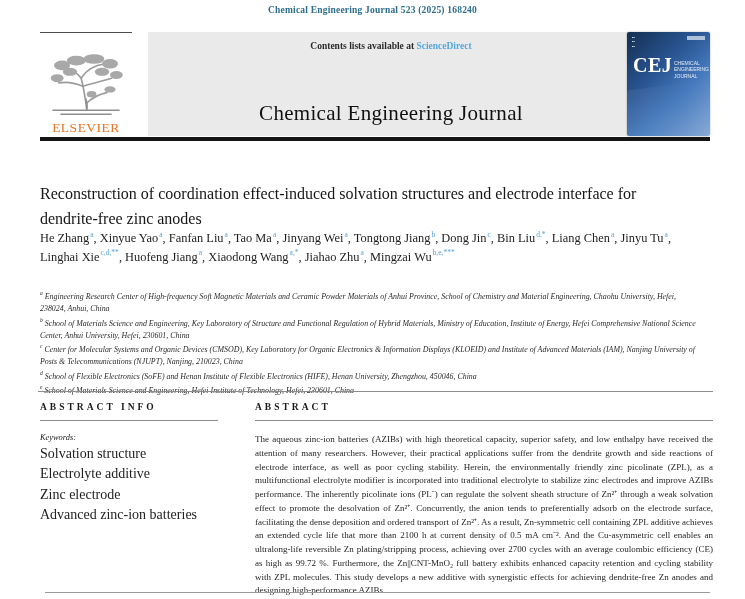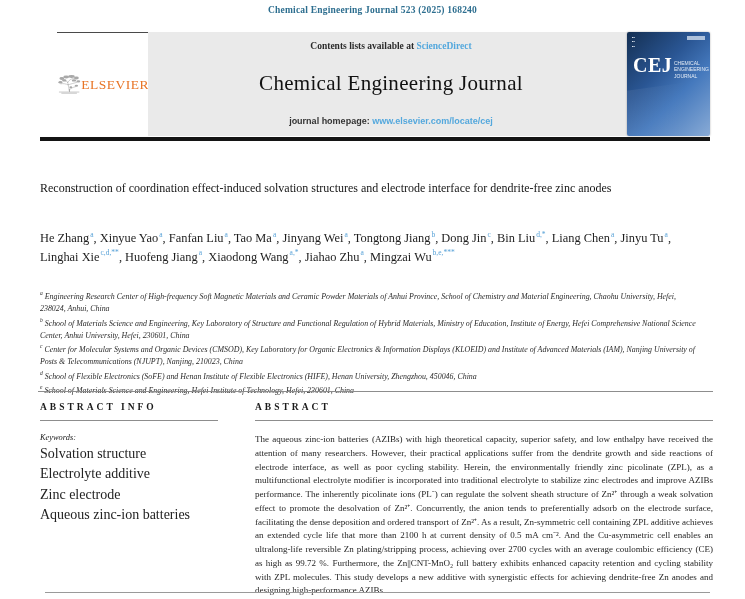--- a/index.html
+++ b/index.html
@@ -5,22 +5,22 @@
   html,body{margin:0;padding:0;background:#ffffff;}
   .page{position:relative;width:745px;height:599px;background:#fff;overflow:hidden;
         font-family:"Liberation Serif", serif;color:#1c1c1c;}
 
   
   .citation{position:absolute;top:5px;left:0;width:745px;text-align:center;
             font-size:9.5px;font-weight:bold;color:#2d6e8f;letter-spacing:.2px;}
 
   
   .masthead{position:absolute;top:32px;left:40px;width:670px;height:104px;}
-  .logo-cell{position:absolute;left:17px;top:0;width:92px;height:104px;border-top:1px solid #4a4a4a;
-             display:flex;flex-direction:row;align-items:center;justify-content:flex-end;}
+  .logo-cell{position:absolute;left:0;top:0;width:92px;height:104px;border-top:1px solid #4a4a4a;
+             display:flex;flex-direction:column;align-items:center;justify-content:flex-end;}
   .elsevier-word{font-size:13.5px;color:#e87425;letter-spacing:.5px;margin-bottom:1px;
                  font-family:"Liberation Serif", serif;}
   .banner{position:absolute;left:108px;top:0;width:486px;height:104px;background:#eaeaea;
           display:flex;flex-direction:column;justify-content:space-between;
           align-items:center;padding:9px 0 10px 0;box-sizing:border-box;}
   .contents-line{font-size:9.5px;font-weight:bold;color:#2b2b2b;}
   .journal-name{font-size:21px;color:#111;letter-spacing:.3px;}
   .homepage-line{font-size:9px;font-weight:bold;color:#333;
                  font-family:"Liberation Sans", sans-serif;}
   .link{color:#54a8dd;text-decoration:none;}
@@ -38,21 +38,21 @@
   .cover-sub{position:absolute;left:47px;top:28px;width:32px;color:#e4ecf6;font-size:5px;
              line-height:1.25;font-family:"Liberation Sans", sans-serif;}
   .cover-sweep{position:absolute;left:-20px;top:52px;width:140px;height:70px;
                background:linear-gradient(100deg,rgba(255,255,255,.10),rgba(255,255,255,0) 55%);
                transform:rotate(-8deg);}
 
   .thick-rule{position:absolute;top:137px;left:40px;width:670px;height:4px;background:#141414;}
 
   
   .article-title{position:absolute;top:171px;left:40px;width:648px;
-                 font-size:12px;line-height:1.55;font-weight:400;color:#161616;}
+                 font-size:16px;line-height:1.55;font-weight:400;color:#161616;}
   .authors{position:absolute;top:229px;left:40px;width:656px;
            font-size:12.4px;line-height:1.48;color:#1d1d1d;}
   .authors sup.asup{color:#5aa3d8;font-size:7.5px;margin-left:1px;}
   .affils{position:absolute;top:289px;left:40px;width:662px;
           font-size:7.9px;line-height:1.58;font-style:italic;color:#2a2a2a;}
   .affil sup{font-size:5.5px;}
 
   .rule-full{position:absolute;top:391px;left:38px;width:675px;height:1px;background:#8d8d8d;}
 
   
@@ -104,23 +104,20 @@
         <path d="M50 70 C49 64 49 58 50 54 C52 58 53 64 52 70 Z" fill="#8f8f8f"></path>
       </svg>
       <div class="elsevier-word">ELSEVIER</div>
     </div>
 
     <div class="banner">
       <div class="contents-line">
         <span>Contents lists available at </span><span class="link">ScienceDirect</span>
       </div>
       <div class="journal-name">Chemical Engineering Journal</div>
-      <div class="homepage-line">
-        <span>journal homepage: </span><span class="link">www.elsevier.com/locate/cej</span>
-      </div>
     </div>
 
     <div class="cover">
       <div class="cover-corner-tl">▪▪<br>▪▪<br>▪▪</div>
       <div class="cover-corner-tr"></div>
       <div class="cover-abbrev">CEJ</div>
       <div class="cover-sub">CHEMICAL ENGINEERING JOURNAL</div>
       <div class="cover-sweep"></div>
     </div>
 
@@ -143,21 +140,21 @@
   <div class="rule-full"></div>
 
   <div class="col-left">
     <div class="section-head">ABSTRACT INFO</div>
     <div class="head-rule"></div>
     <div class="kw-label">Keywords:</div>
     <div>
         <div class="kw">Solvation structure</div>
         <div class="kw">Electrolyte additive</div>
         <div class="kw">Zinc electrode</div>
-        <div class="kw">Aqueous zinc-ion batteries</div>
+        <div class="kw">Advanced zinc-ion batteries</div>
       </div>
   </div>
 
   <div class="col-right">
     <div class="section-head">ABSTRACT</div>
     <div class="head-rule"></div>
     <p class="abstract-text">The aqueous zinc-ion batteries (AZIBs) with high theoretical capacity, superior safety, and low enthalpy have received the attention of many researchers. However, their practical applications suffer from the dendrite growth and side reactions of electrode interface, as well as poor cycling stability. Herein, the environmentally friendly zinc picolinate (ZPL), as a multifunctional electrolyte modifier is incorporated into traditional electrolyte to stabilize zinc electrodes and improve AZIBs performance. The inherently picolinate ions (PL⁻) can regulate the solvent sheath structure of Zn²⁺ through a weak solvation effect to promote the desolvation of Zn²⁺. Concurrently, the anion tends to preferentially adsorb on the electrode surface, facilitating the dense deposition and ordered transport of Zn²⁺. As a result, Zn-symmetric cell containing ZPL additive achieves an extended cycle life that more than 2100 h at current density of 0.5 mA cm⁻². And the Cu-asymmetric cell enables an ultralong-life reversible Zn plating/stripping process, achieving over 2700 cycles with an average coulombic efficiency (CE) as high as 99.72 %. Furthermore, the Zn||CNT-MnO₂ full battery exhibits enhanced capacity retention and cycling stability with ZPL molecules. This study develops a new additive with synergistic effects for achieving dendrite-free Zn anodes and designing high-performance AZIBs.</p>
   </div>
 
   <div class="rule-bottom"></div>

